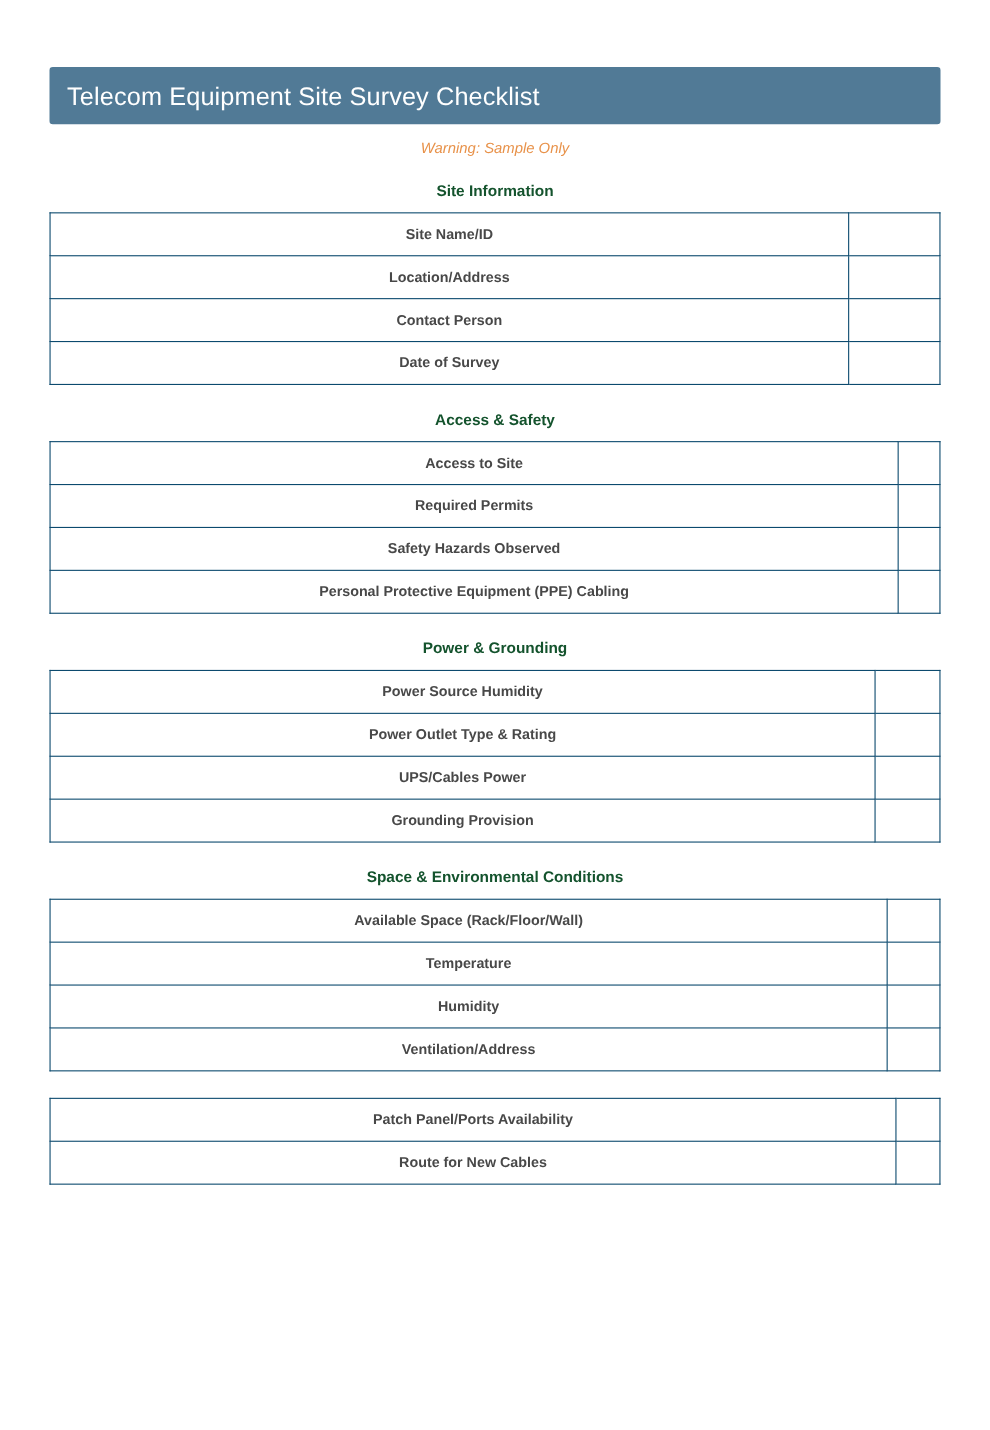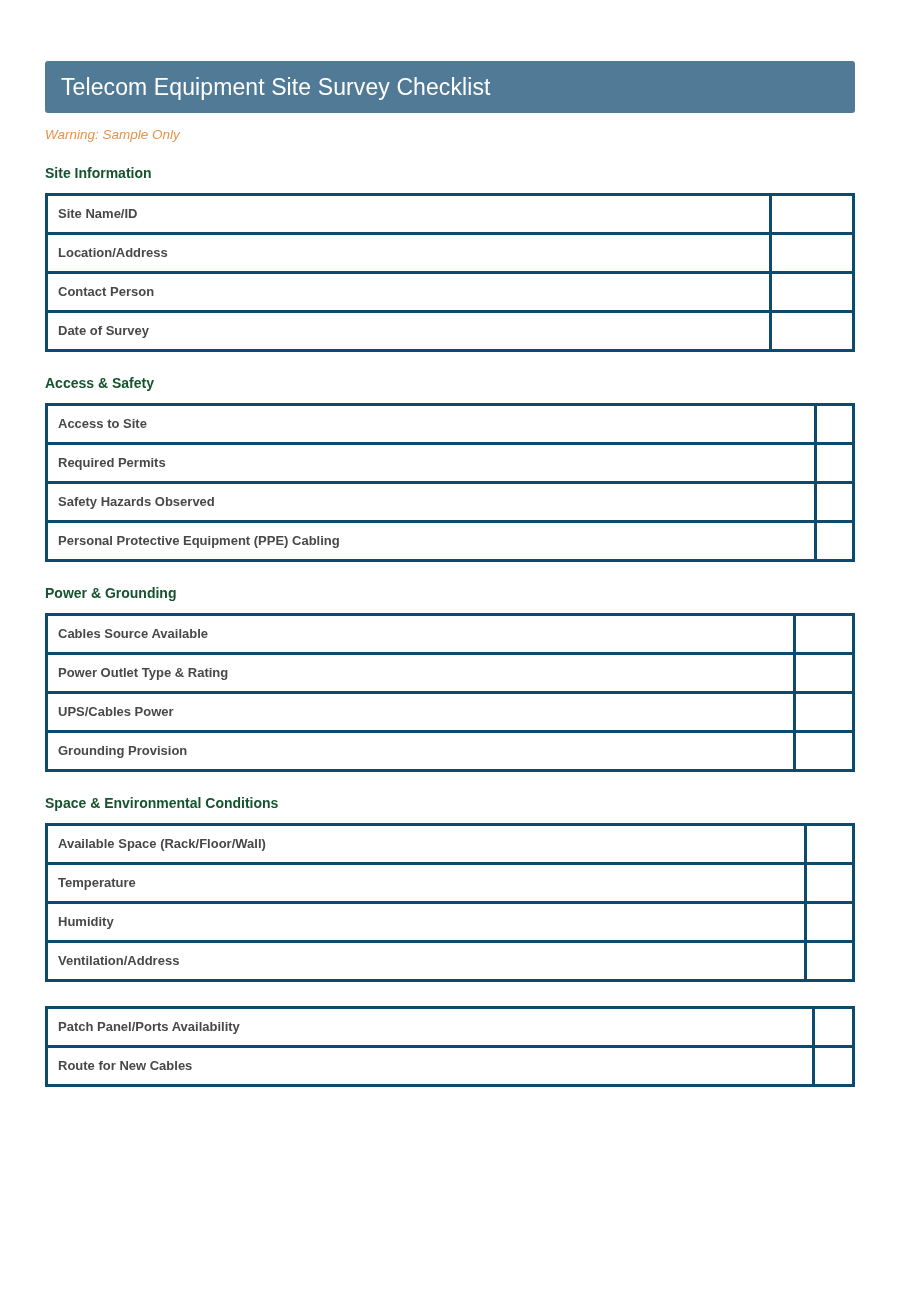--- a/index.html
+++ b/index.html
@@ -16,20 +16,21 @@
     -webkit-font-smoothing: antialiased;
   }
 
   #page {
     position: relative;
     width: 900px;
     height: 1300px;
     overflow: hidden;
     box-sizing: border-box;
     padding: 61px 45px 0 45px;
+    text-align: center;
   }
 
   
   .title-banner {
     height: 52px;
     background: #517a96;
     border-radius: 3px;
     display: flex;
     align-items: center;
     padding: 0 16px;
@@ -70,21 +71,21 @@
   .checklist-table {
     border-collapse: collapse;
     border-spacing: 0;
     table-layout: auto;
     width: 810px;
   }
   .checklist-table tr {
     height: 39px;
   }
   .checklist-table td {
-    border: 3px solid #0c4a6e;
+    border: 1px solid #0c4a6e;
     padding: 0 10px;
     height: 39px;
     box-sizing: border-box;
     vertical-align: middle;
   }
   .cell-label {
     font-size: 13px;
     font-weight: bold;
     color: #484848;
     white-space: nowrap;
@@ -164,21 +165,21 @@
               <td class="cell-value"></td>
             </tr>
           </tbody>
         </table>
       </div>
       <div class="section section-power">
         <div class="section-heading">Power &amp; Grounding</div>
         <table class="checklist-table">
           <tbody>
             <tr>
-              <td class="cell-label">Cables Source Available</td>
+              <td class="cell-label">Power Source Humidity</td>
               <td class="cell-value"></td>
             </tr>
             <tr>
               <td class="cell-label">Power Outlet Type &amp; Rating</td>
               <td class="cell-value"></td>
             </tr>
             <tr>
               <td class="cell-label">UPS/Cables Power</td>
               <td class="cell-value"></td>
             </tr>

